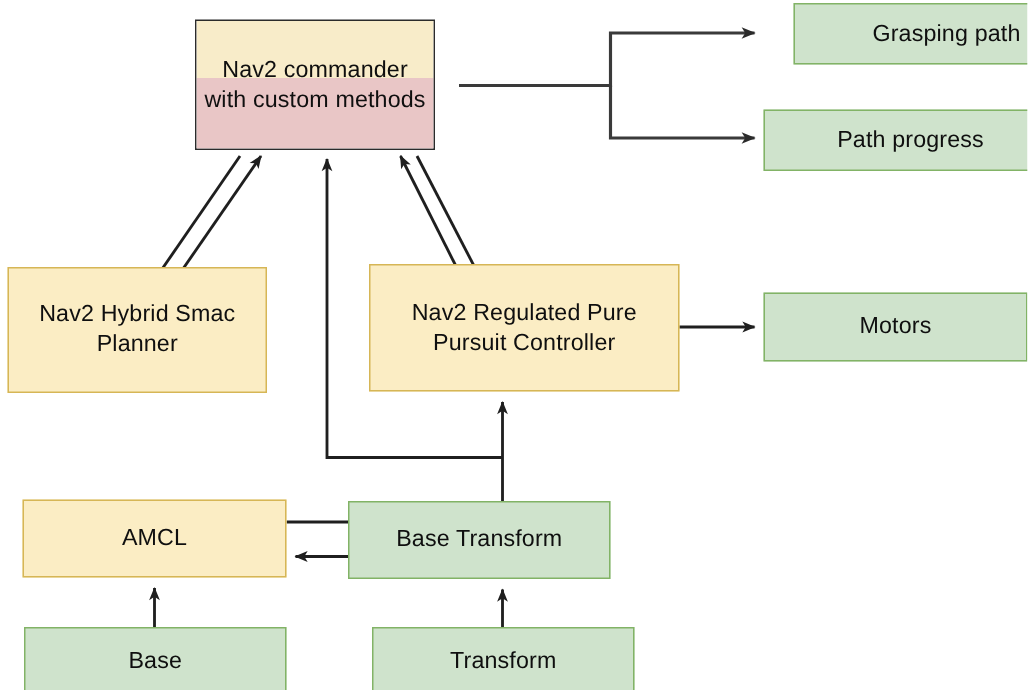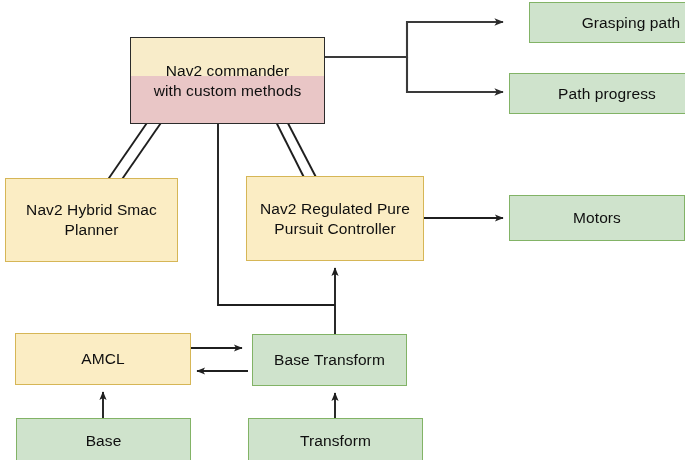--- a/index.html
+++ b/index.html
@@ -113,54 +113,54 @@
 
       <path d="M191,348 L242,348" marker-end="url(#ah-sm)"></path>
       <path d="M248,371 L197,371" marker-end="url(#ah-sm)"></path>
 
       <path d="M103,418 L103,392" marker-end="url(#ah-sm)"></path>
 
       <path d="M335,418 L335,393" marker-end="url(#ah-sm)"></path>
     </g>
   </svg>
 
-  <div class="node node-split" style="left:130px; top:13px; width:195px; height:87px;margin-top:24px;">
+  <div class="node node-split" style="left:130px; top:13px; width:160px; height:87px;">
     <span class="band-top"></span>
     <span class="band-bottom"></span>
     <span class="label">Nav2 commander
 with custom methods</span>
   </div>
 
   <div class="node node-green" style="left:529px; top:2px; width:204px; height:41px;">
     <span class="label">Grasping path</span>
   </div>
 
   <div class="node node-green" style="left:509px; top:73px; width:196px; height:41px;">
     <span class="label">Path progress</span>
   </div>
 
   <div class="node node-yellow" style="left:5px; top:178px; width:173px; height:84px;">
     <span class="label">Nav2 Hybrid Smac
 Planner</span>
   </div>
 
-  <div class="node node-yellow" style="left:246px; top:176px; width:178px; height:85px;">
+  <div class="node node-yellow" style="left:246px; top:176px; width:207px; height:85px;">
     <span class="label">Nav2 Regulated Pure
 Pursuit Controller</span>
   </div>
 
   <div class="node node-yellow" style="left:15px; top:333px; width:176px; height:52px;">
     <span class="label">AMCL</span>
   </div>
 
   <div class="node node-green" style="left:509px; top:195px; width:176px; height:46px;">
     <span class="label">Motors</span>
   </div>
 
-  <div class="node node-green" style="left:252px; top:334px; width:155px; height:52px;">
+  <div class="node node-green" style="left:232px; top:334px; width:175px; height:52px;">
     <span class="label">Base Transform</span>
   </div>
 
   <div class="node node-green" style="left:16px; top:418px; width:175px; height:46px;">
     <span class="label">Base</span>
   </div>
 
   <div class="node node-green" style="left:248px; top:418px; width:175px; height:46px;">
     <span class="label">Transform</span>
   </div>

